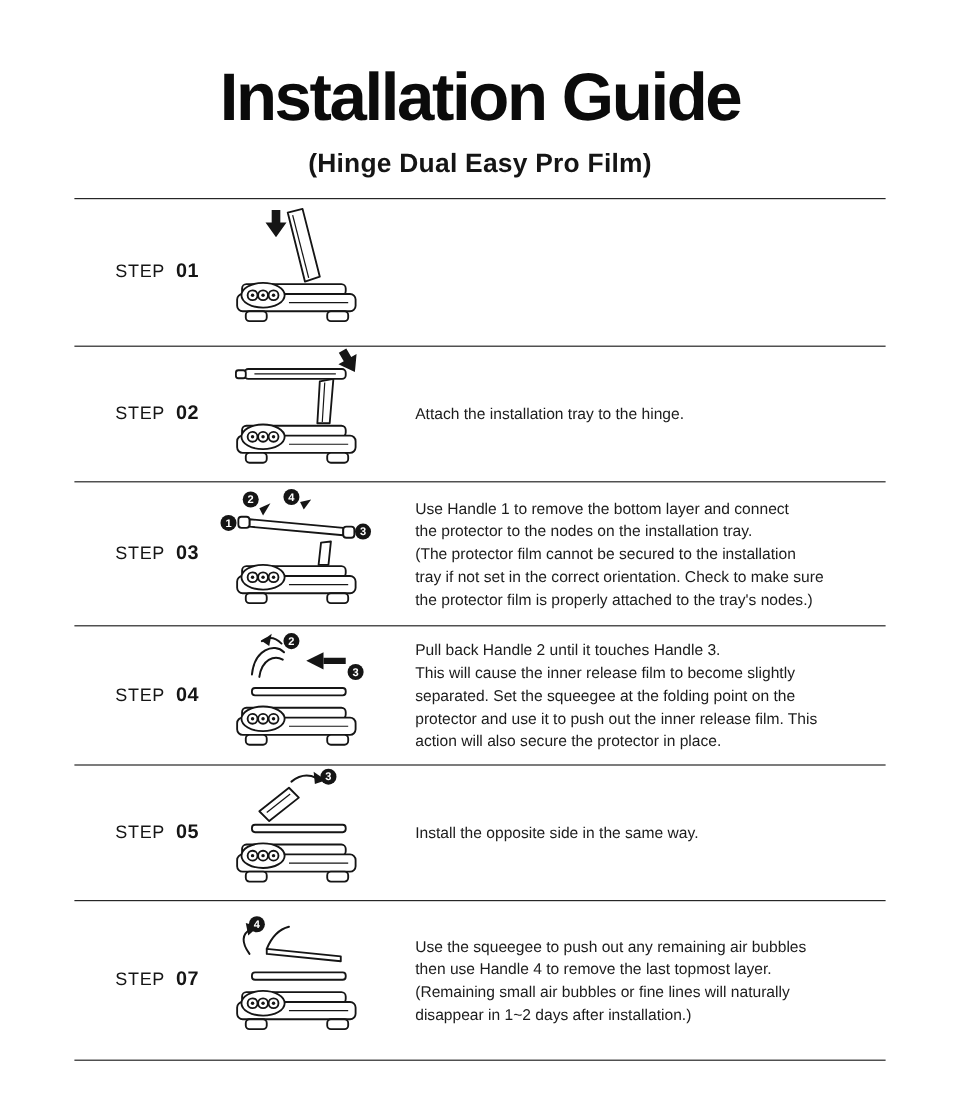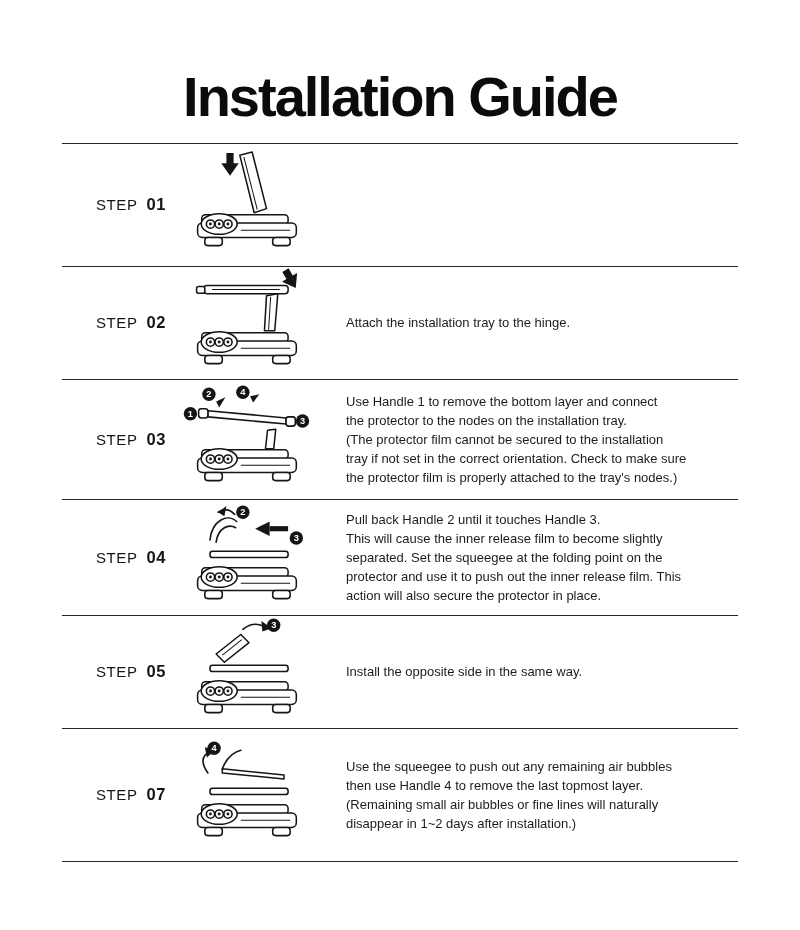--- a/index.html
+++ b/index.html
@@ -4,21 +4,21 @@
 <style>
   * { box-sizing: border-box; }
   html, body { margin: 0; padding: 0; }
   body {
     width: 800px; height: 930px; overflow: hidden;
     background: #ffffff; color: #151515;
     font-family: "Liberation Sans", sans-serif;
   }
   .page { width: 800px; height: 930px; }
 
-  header { text-align: center; padding-top: 68px; }
+  header { text-align: center; padding-top: 52px; }
   h1 {
     margin: 0; font-size: 56px; font-weight: 800;
     letter-spacing: -2px; line-height: 1.05; color: #0b0b0b;
   }
   .subtitle { margin-top: 12px; font-size: 22px; font-weight: 700; letter-spacing: .2px; }
 
   .steps { margin: 16px 62px 0; border-bottom: 1px solid #262626; }
   .row { display: flex; align-items: center; border-top: 1px solid #262626; }
   .row:nth-of-type(1) { min-height: 123px; }
   .row:nth-of-type(2) { min-height: 113px; }
@@ -46,20 +46,21 @@
   .art .bdg  { fill: #ffffff; font-size: 9px; font-weight: 700; text-anchor: middle;
                font-family: "Liberation Sans", sans-serif; }
 </style>
 </head>
 <body>
 
 <div class="page">
 
   <header>
     <h1>Installation Guide</h1>
+    <div class="subtitle">(Hinge Dual Easy Pro Film)</div>
   </header>
 
   <main class="steps">
 
     <section class="row">
       <div class="step-label">
         <span class="step-word">STEP</span>
         <span class="step-number">01</span>
       </div>
       <div class="illus">

